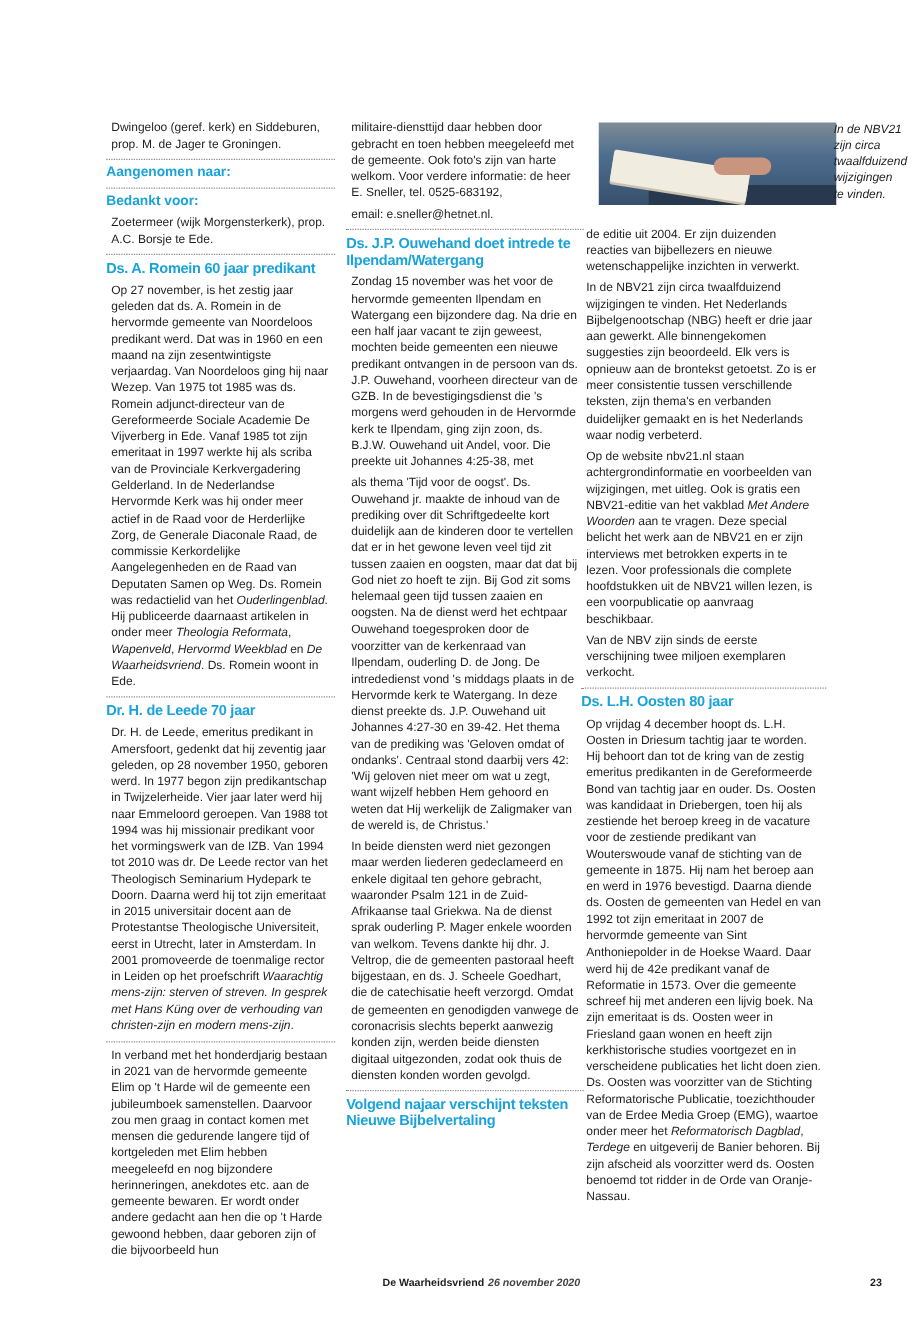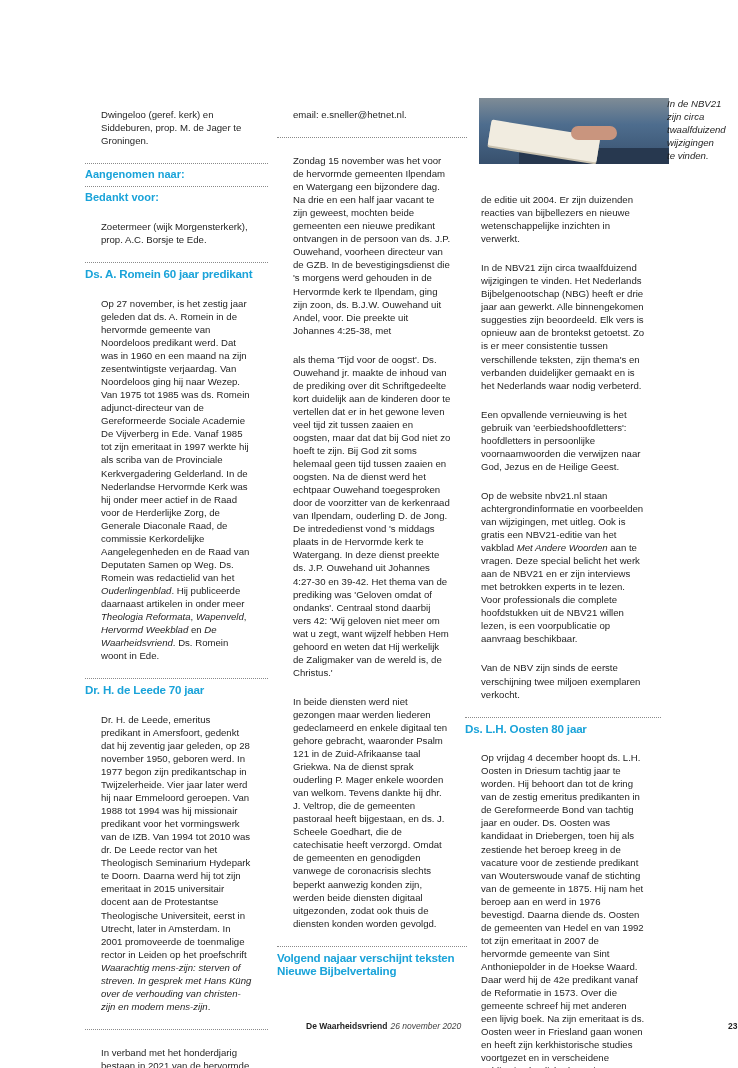--- a/index.html
+++ b/index.html
@@ -2,21 +2,21 @@
 <html><head>
 <meta charset="utf-8">
 <style>
   html, body { margin: 0; padding: 0; background: #ffffff; }
   body { width: 738px; height: 1068px; position: relative; overflow: hidden;
          font-family: "Liberation Sans", sans-serif; color: #1f1f1f; }
   .col { position: absolute; top: 92px; font-size: 9.6px; line-height: 13.05px; }
   .col1 { left: 85px; width: 183px; }
   .col2 { left: 277px; width: 190px; }
   .col3 { left: 465px; width: 196px; top: 177px; }
-  p { margin: 16px; }
+  p { margin: 4px; }
   h2 { margin: 0; color: #1aa3d9; font-size: 11.6px; line-height: 13.6px; font-weight: bold;
        letter-spacing: -0.2px; }
   .sep { border-top: 1.2px dotted #8a8a8a; margin: 5px 0 4px 0; height: 0; }
   em { font-style: italic; }
   .label { color: #1aa3d9; font-weight: bold; font-size: 11px; }
   .photo-portrait { float: right; width: 80px; margin: 0 0 2px 8px; }
   .portrait { width: 78px; height: 106px; background:
       radial-gradient(ellipse 26px 30px at 40px 54px, #d9a68f 0, #c98f79 55%, transparent 56%),
       radial-gradient(ellipse 36px 22px at 40px 28px, #b9b9b9 0, #8d8d8d 60%, transparent 62%),
       linear-gradient(180deg, #dfe3e5 0, #cfd4d6 70%, #39393d 80%, #2b2b30 100%);
@@ -28,22 +28,22 @@
       background: linear-gradient(180deg, #7f8c96 0, #4e6d8e 40%, #37506d 100%); overflow: hidden; }
   .bible-photo .book { position: absolute; left: 10px; top: 30px; width: 110px; height: 26px;
       background: #f1ece0; transform: rotate(9deg); border-radius: 2px; box-shadow: 0 2px 0 #c9c1ae; }
   .bible-photo .hand { position: absolute; left: 92px; top: 28px; width: 46px; height: 14px;
       background: #c9957e; border-radius: 7px; }
   .bible-photo .jeans { position: absolute; left: 40px; top: 50px; width: 150px; height: 20px; background: #27384f; }
   .bible-caption { position: absolute; left: 667px; top: 97px; width: 56px; font-style: italic;
       font-size: 9.6px; line-height: 13px; }
   .footer { position: absolute; top: 1021px; left: 0; width: 738px; font-size: 8.5px; }
   .footer .pub { position: absolute; left: 306px; font-weight: bold; }
-  .footer .date { font-style: italic; font-weight: normal; color: #444; margin-left: 3px; text-align: center; }
-  .footer .pageno { position: absolute; left: 728px; font-weight: bold; }
+  .footer .date { font-style: italic; font-weight: bold; color: #444; margin-left: 3px; text-align: center; }
+  .footer .pageno { position: absolute; left: 696px; font-weight: bold; }
 </style>
 </head>
 <body>
 
 <div class="col col1">
   <p>Dwingeloo (geref. kerk) en Siddeburen, prop. M. de Jager te Groningen.</p>
   <div class="sep"></div>
   <div class="label">Aangenomen naar:</div>
   <div class="sep"></div>
   <div class="label">Bedankt voor:</div>
@@ -52,40 +52,41 @@
   <h2>Ds. A. Romein 60 jaar predikant</h2>
   <p><span>Op 27 november, is het zestig jaar geleden dat ds. A. Romein in de hervormde gemeente van Noordeloos predikant werd. Dat was in 1960 en een maand na zijn zesentwintigste verjaardag. Van Noordeloos ging hij naar Wezep. Van 1975 tot 1985 was ds. Romein adjunct-directeur van de Gereformeerde Sociale Academie De Vijverberg in Ede. Vanaf 1985 tot zijn emeritaat in 1997 werkte hij als scriba van de Provinciale Kerkvergadering Gelderland. In de Nederlandse Hervormde Kerk was hij onder meer actief in de Raad voor de Herderlijke Zorg, de Generale Diaconale Raad, de commissie Kerkordelijke Aangelegenheden en de Raad van Deputaten Samen op Weg. Ds. Romein was redactielid van het </span><em>Ouderlingenblad</em><span>. Hij publiceerde daarnaast artikelen in onder meer </span><em>Theologia Reformata</em><span>, </span><em>Wapenveld</em><span>, </span><em>Hervormd Weekblad</em><span> en </span><em>De Waarheidsvriend</em><span>. Ds. Romein woont in Ede.</span></p>
   <div class="sep"></div>
   <h2>Dr. H. de Leede 70 jaar</h2>
   <p><span>Dr. H. de Leede, emeritus predikant in Amersfoort, gedenkt dat hij zeventig jaar geleden, op 28 november 1950, geboren werd. In 1977 begon zijn predikantschap in Twijzelerheide. Vier jaar later werd hij naar Emmeloord geroepen. Van 1988 tot 1994 was hij missionair predikant voor het vormingswerk van de IZB. Van 1994 tot 2010 was dr. De Leede rector van het Theologisch Seminarium Hydepark te Doorn. Daarna werd hij tot zijn emeritaat in 2015 universitair docent aan de Protestantse Theologische Universiteit, eerst in Utrecht, later in Amsterdam. In 2001 promoveerde de toenmalige rector in Leiden op het proefschrift </span><em>Waarachtig mens-zijn: sterven of streven. In gesprek met Hans Küng over de verhouding van christen-zijn en modern mens-zijn</em><span>.</span></p>
   <div class="sep"></div>
   <p>In verband met het honderdjarig bestaan in 2021 van de hervormde gemeente Elim op 't Harde wil de gemeente een jubileumboek samenstellen. Daarvoor zou men graag in contact komen met mensen die gedurende langere tijd of kortgeleden met Elim hebben meegeleefd en nog bijzondere herinneringen, anekdotes etc. aan de gemeente bewaren. Er wordt onder andere gedacht aan hen die op 't Harde gewoond hebben, daar geboren zijn of die bijvoorbeeld hun</p>
 </div>
 
 <div class="col col2">
+  <p>militaire-diensttijd daar hebben door gebracht en toen hebben meegeleefd met de gemeente. Ook foto's zijn van harte welkom. Voor verdere informatie: de heer E. Sneller, tel. 0525-683192,</p>
   <p>email: e.sneller@hetnet.nl.</p>
   <div class="sep"></div>
+  <h2>Ds. J.P. Ouwehand doet intrede te Ilpendam/Watergang</h2>
   <p>Zondag 15 november was het voor de hervormde gemeenten Ilpendam en Watergang een bijzondere dag. Na drie en een half jaar vacant te zijn geweest, mochten beide gemeenten een nieuwe predikant ontvangen in de persoon van ds. J.P. Ouwehand, voorheen directeur van de GZB. In de bevestigingsdienst die 's morgens werd gehouden in de Hervormde kerk te Ilpendam, ging zijn zoon, ds. B.J.W. Ouwehand uit Andel, voor. Die preekte uit Johannes 4:25-38, met</p>
   <p>als thema 'Tijd voor de oogst'. Ds. Ouwehand jr. maakte de inhoud van de prediking over dit Schriftgedeelte kort duidelijk aan de kinderen door te vertellen dat er in het gewone leven veel tijd zit tussen zaaien en oogsten, maar dat dat bij God niet zo hoeft te zijn. Bij God zit soms helemaal geen tijd tussen zaaien en oogsten. Na de dienst werd het echtpaar Ouwehand toegesproken door de voorzitter van de kerkenraad van Ilpendam, ouderling D. de Jong. De intrededienst vond 's middags plaats in de Hervormde kerk te Watergang. In deze dienst preekte ds. J.P. Ouwehand uit Johannes 4:27-30 en 39-42. Het thema van de prediking was 'Geloven omdat of ondanks'. Centraal stond daarbij vers 42: 'Wij geloven niet meer om wat u zegt, want wijzelf hebben Hem gehoord en weten dat Hij werkelijk de Zaligmaker van de wereld is, de Christus.'</p>
   <p>In beide diensten werd niet gezongen maar werden liederen gedeclameerd en enkele digitaal ten gehore gebracht, waaronder Psalm 121 in de Zuid-Afrikaanse taal Griekwa. Na de dienst sprak ouderling P. Mager enkele woorden van welkom. Tevens dankte hij dhr. J. Veltrop, die de gemeenten pastoraal heeft bijgestaan, en ds. J. Scheele Goedhart, die de catechisatie heeft verzorgd. Omdat de gemeenten en genodigden vanwege de coronacrisis slechts beperkt aanwezig konden zijn, werden beide diensten digitaal uitgezonden, zodat ook thuis de diensten konden worden gevolgd.</p>
   <div class="sep"></div>
   <h2>Volgend najaar verschijnt teksten Nieuwe Bijbelvertaling</h2>
 </div>
 
 <div class="bible-photo">
   <div class="jeans"></div>
   <div class="book"></div>
   <div class="hand"></div>
 </div>
 <div class="bible-caption">In de NBV21 zijn circa twaalfduizend wijzigingen te vinden.</div>
 
 <div class="col col3">
   <p>de editie uit 2004. Er zijn duizenden reacties van bijbellezers en nieuwe wetenschappelijke inzichten in verwerkt.</p>
   <p>In de NBV21 zijn circa twaalfduizend wijzigingen te vinden. Het Nederlands Bijbelgenootschap (NBG) heeft er drie jaar aan gewerkt. Alle binnengekomen suggesties zijn beoordeeld. Elk vers is opnieuw aan de brontekst getoetst. Zo is er meer consistentie tussen verschillende teksten, zijn thema's en verbanden duidelijker gemaakt en is het Nederlands waar nodig verbeterd.</p>
-  <p>Een opvallende vernieuwing is het gebruik van 'eerbiedshoofdletters': hoofdletters in persoonlijke voornaamwoorden die verwijzen naar God, Jezus en de Heilige Geest.</p>
   <p><span>Op de website nbv21.nl staan achtergrondinformatie en voorbeelden van wijzigingen, met uitleg. Ook is gratis een NBV21-editie van het vakblad </span><em>Met Andere Woorden</em><span> aan te vragen. Deze special belicht het werk aan de NBV21 en er zijn interviews met betrokken experts in te lezen. Voor professionals die complete hoofdstukken uit de NBV21 willen lezen, is een voorpublicatie op aanvraag beschikbaar.</span></p>
   <p>Van de NBV zijn sinds de eerste verschijning twee miljoen exemplaren verkocht.</p>
   <div class="sep"></div>
   <h2>Ds. L.H. Oosten 80 jaar</h2>
   <p><span>Op vrijdag 4 december hoopt ds. L.H. Oosten in Driesum tachtig jaar te worden. Hij behoort dan tot de kring van de zestig emeritus predikanten in de Gereformeerde Bond van tachtig jaar en ouder. Ds. Oosten was kandidaat in Driebergen, toen hij als zestiende het beroep kreeg in de vacature voor de zestiende predikant van Wouterswoude vanaf de stichting van de gemeente in 1875. Hij nam het beroep aan en werd in 1976 bevestigd. Daarna diende ds. Oosten de gemeenten van Hedel en van 1992 tot zijn emeritaat in 2007 de hervormde gemeente van Sint Anthoniepolder in de Hoekse Waard. Daar werd hij de 42e predikant vanaf de Reformatie in 1573. Over die gemeente schreef hij met anderen een lijvig boek. Na zijn emeritaat is ds. Oosten weer in Friesland gaan wonen en heeft zijn kerkhistorische studies voortgezet en in verscheidene publicaties het licht doen zien. Ds. Oosten was voorzitter van de Stichting Reformatorische Publicatie, toezichthouder van de Erdee Media Groep (EMG), waartoe onder meer het </span><em>Reformatorisch Dagblad</em><span>, </span><em>Terdege</em><span> en uitgeverij de Banier behoren. Bij zijn afscheid als voorzitter werd ds. Oosten benoemd tot ridder in de Orde van Oranje-Nassau.</span></p>
 </div>
 
 <div class="footer">
   <span class="pub"><span>De Waarheidsvriend</span><span class="date">26 november 2020</span></span>
   <span class="pageno">23</span>

